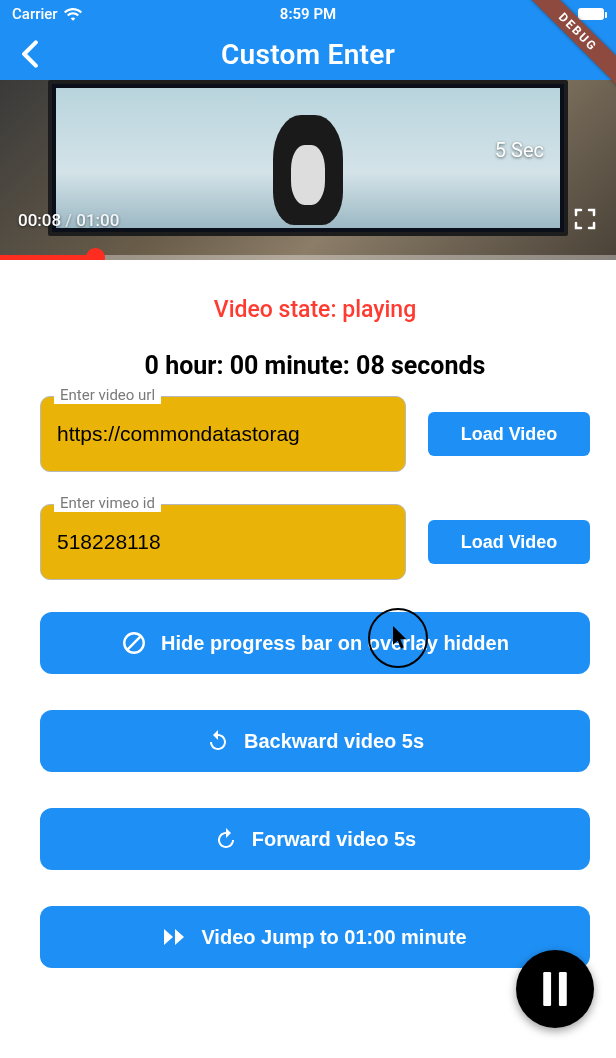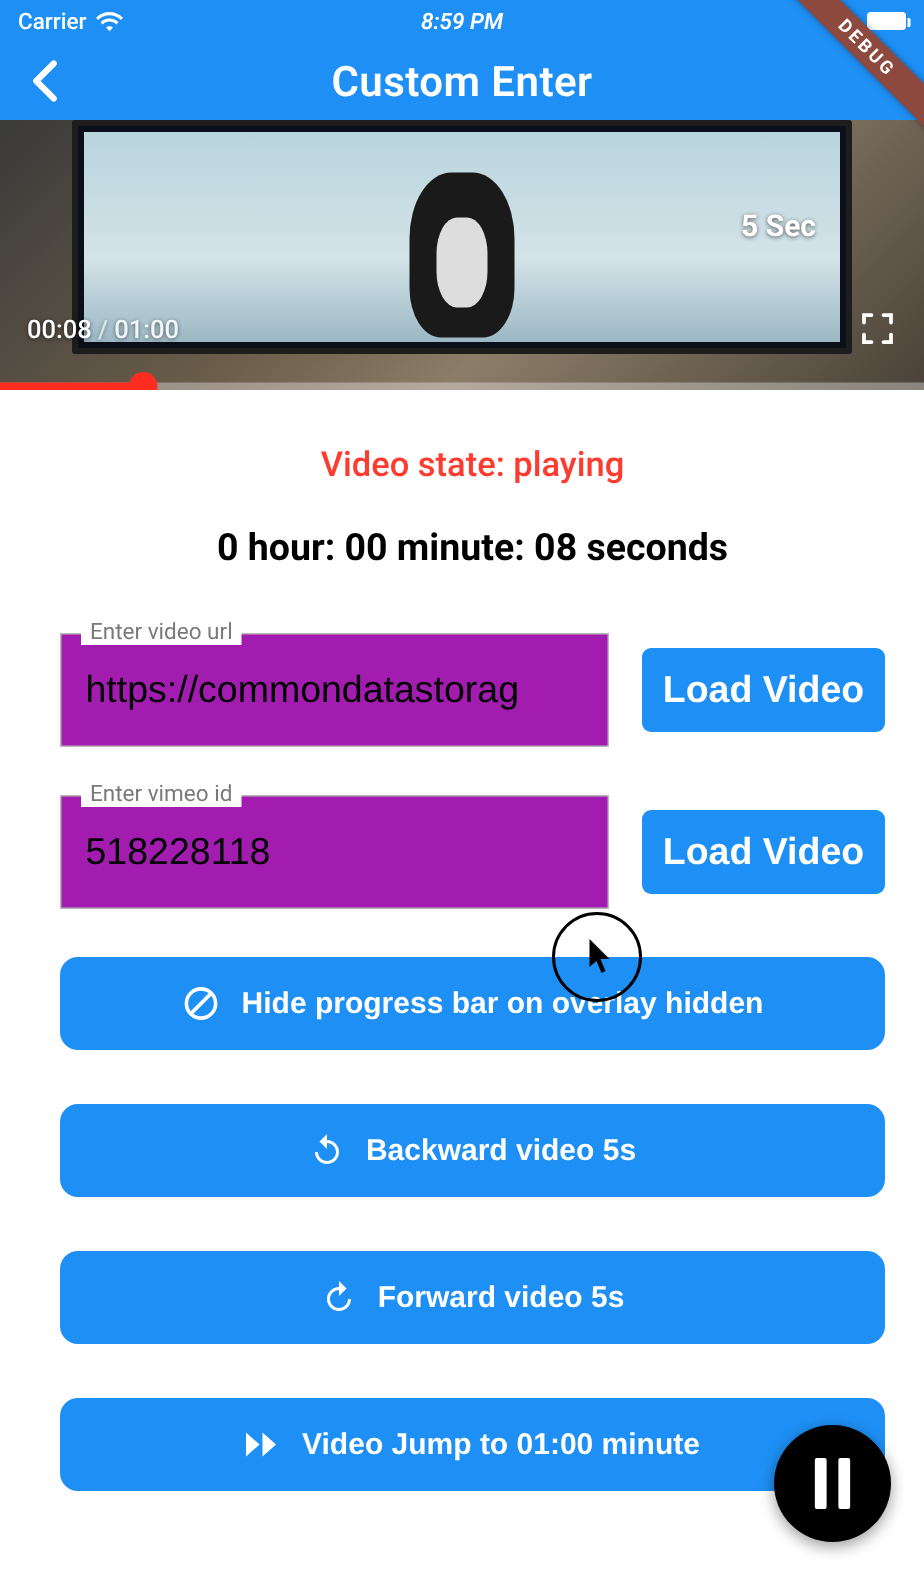--- a/index.html
+++ b/index.html
@@ -10,21 +10,21 @@
     background: #1e90f5;
     color: #fff;
     display: flex;
     align-items: center;
     justify-content: space-between;
     padding: 0 12px;
     font-size: 15px;
     font-weight: 500;
   }
   .status-left { display: flex; align-items: center; gap: 6px; }
-  .status-center { position: absolute; left: 50%; transform: translateX(-50%); font-weight: 600; font-style: italic; }
+  .status-center { position: absolute; left: 50%; transform: translateX(-50%); font-weight: 600; }
   .status-right { display: flex; align-items: center; gap: 4px; }
   
   .nav-bar {
     height: 52px;
     background: #1e90f5;
     display: flex;
     align-items: center;
     justify-content: center;
     position: relative;
     color: #fff;
@@ -113,21 +113,21 @@
     height: 60px;
     background: #ddd;
     border-radius: 40%;
   }
   .skip-label {
     position: absolute;
     top: 58px;
     right: 72px;
     color: #fff;
     font-size: 20px;
-    font-weight: 700;
+    font-weight: 400;
     text-shadow: 0 1px 3px rgba(0,0,0,0.6);
   }
   .time-label {
     position: absolute;
     bottom: 30px;
     left: 18px;
     color: #fff;
     font-size: 17px;
     font-weight: 500;
     text-shadow: 0 1px 3px rgba(0,0,0,0.6);
@@ -176,21 +176,21 @@
     color: #ff3b30;
     font-size: 23px;
     font-weight: 500;
     margin: 16px 0 28px 0;
   }
   .time-line {
     text-align: center;
     color: #000;
     font-size: 25px;
     font-weight: 700;
-    margin-bottom: 42px;
+    margin-bottom: 16px;
   }
   
   .field-row {
     display: flex;
     gap: 22px;
     align-items: center;
     margin-bottom: 32px;
   }
   .field-box {
     flex: 1;
@@ -202,35 +202,35 @@
     left: 14px;
     background: #fff;
     padding: 0 6px;
     font-size: 15px;
     color: #7a7a7a;
   }
   .field-input {
     width: 100%;
     height: 76px;
     border: 1.5px solid #b8b8b8;
-    border-radius: 0;
+    border-radius: 10px;
     padding: 0 16px;
-    font-size: 25px;
+    font-size: 21px;
     color: #000;
     outline: none;
-    background: #a21caf;
+    background: #eab308;
   }
   .load-btn {
     width: 162px;
-    height: 56px;
+    height: 44px;
     background: #1e90f5;
     color: #fff;
     border: none;
     border-radius: 6px;
-    font-size: 25px;
+    font-size: 18px;
     font-weight: 600;
     cursor: pointer;
   }
   
   .action-btn {
     width: 100%;
     height: 62px;
     background: #1e90f5;
     color: #fff;
     border: none;

